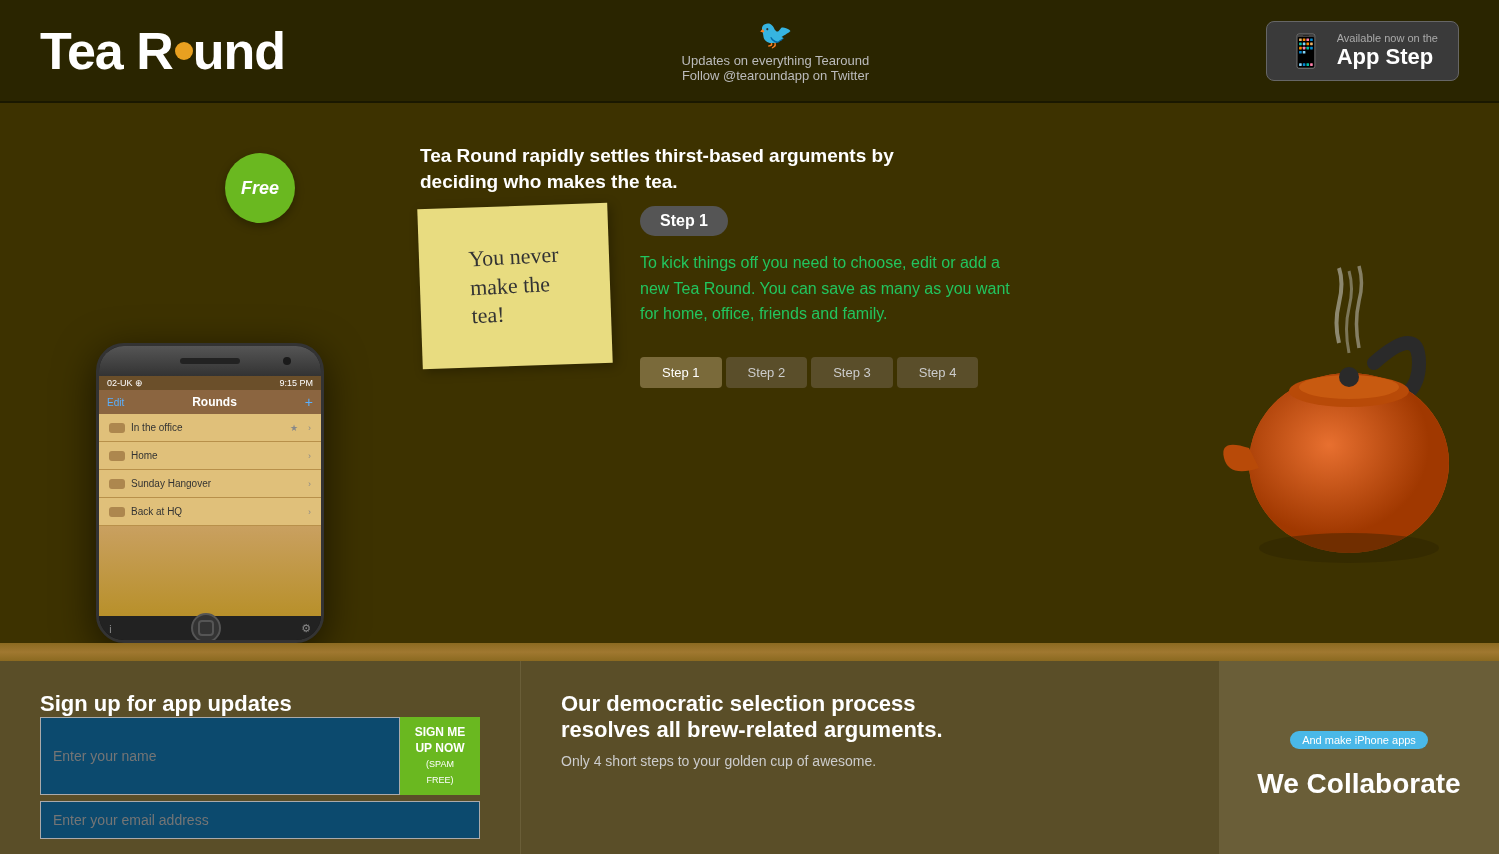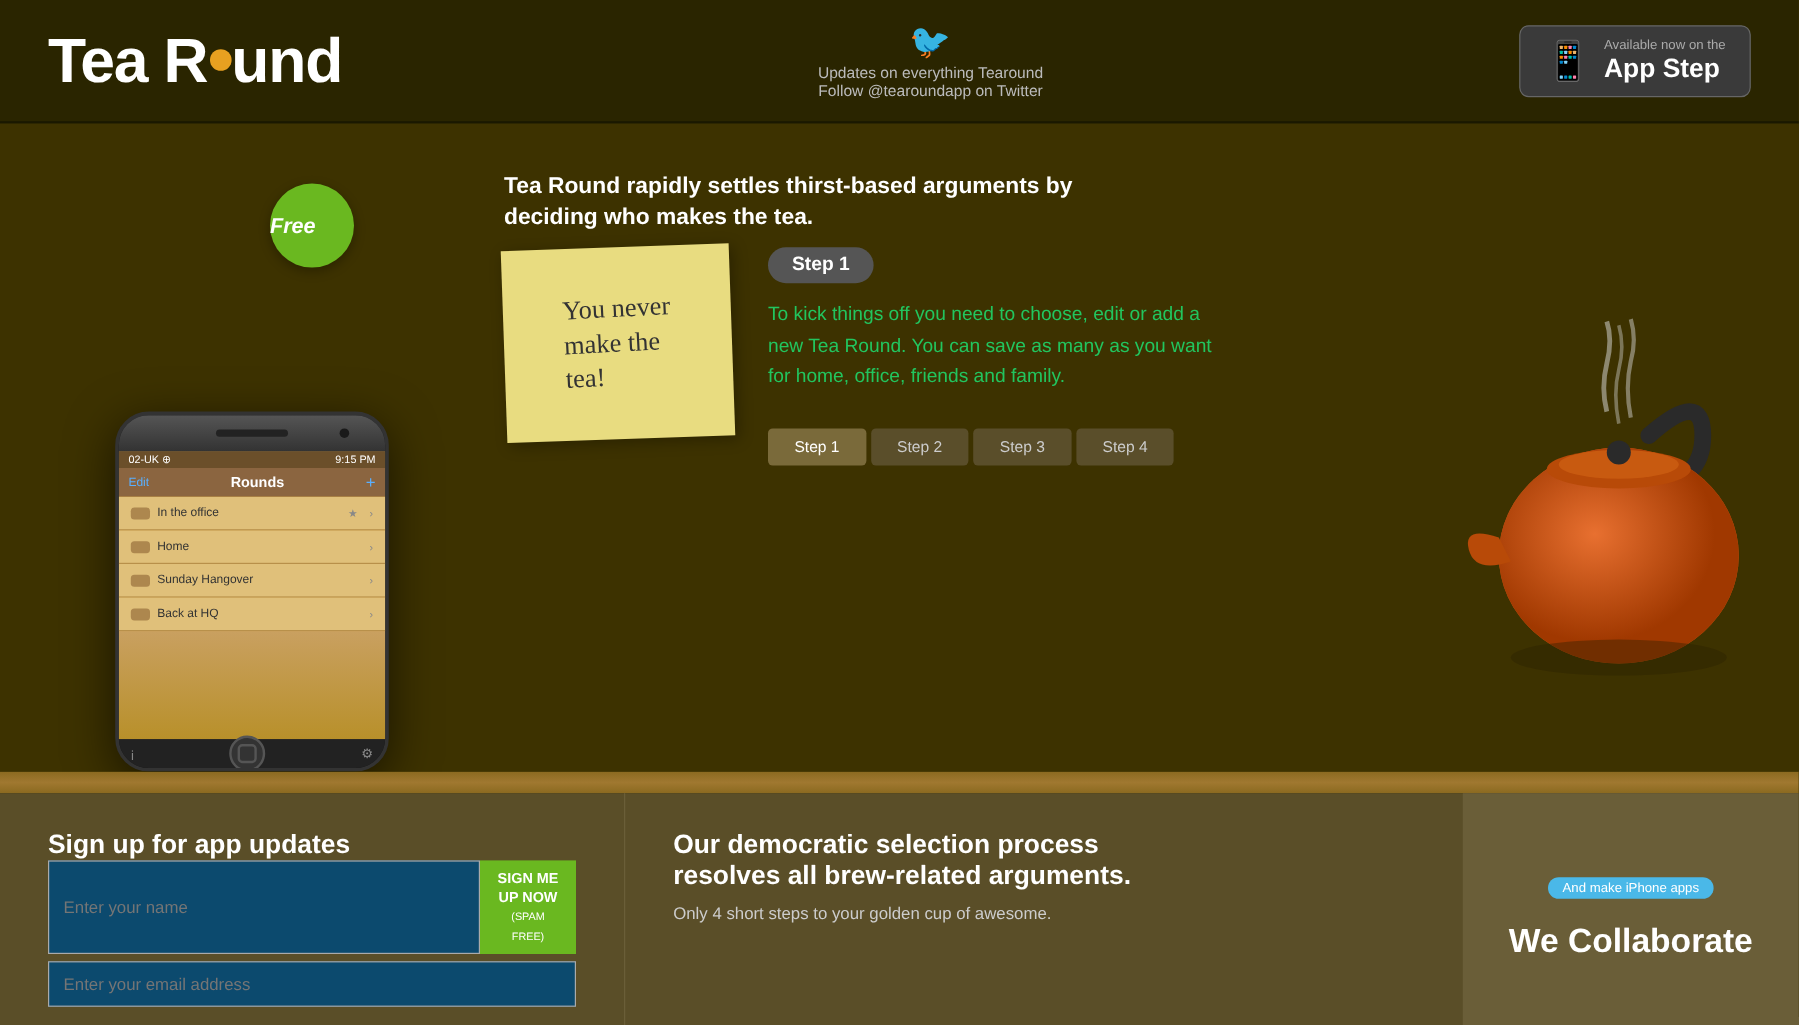--- a/index.html
+++ b/index.html
@@ -116,21 +116,21 @@
       background: #8b6540;
       color: #fff;
       font-size: 11px;
       padding: 4px 8px;
       display: flex;
       justify-content: space-between;
       align-items: center;
     }
     .phone-navbar .title { font-weight: bold; font-size: 12px; }
     .phone-list {
-      background: #a16207;
+      background: #5eead4;
     }
     .phone-list-item {
       display: flex;
       align-items: center;
       padding: 8px 10px;
       border-bottom: 1px solid #b8904a;
       background: #e0c07a;
       font-size: 10px;
       color: #333;
       justify-content: space-between;
@@ -196,20 +196,21 @@
     .free-badge {
       position: absolute;
       top: 50px;
       right: 85px;
       width: 70px;
       height: 70px;
       background: #6ab820;
       border-radius: 50%;
       display: flex;
       align-items: center;
+      justify-content: center;
       color: #fff;
       font-size: 18px;
       font-weight: bold;
       font-style: italic;
       z-index: 10;
       box-shadow: 0 3px 10px rgba(0,0,0,0.3);
     }
 
     
     #hero-content {

